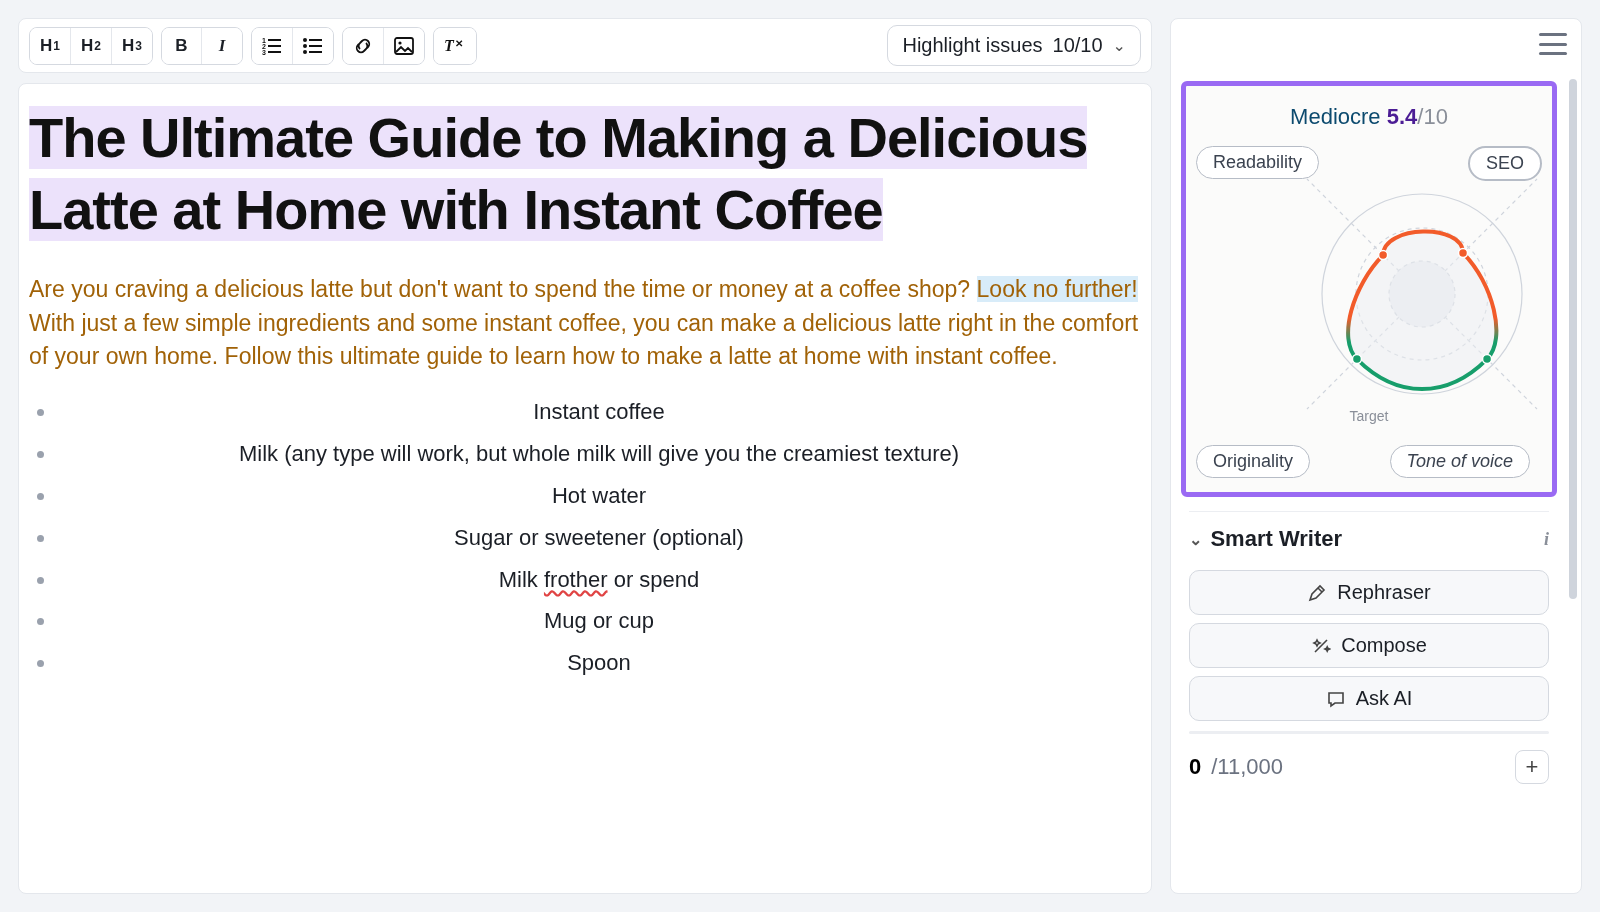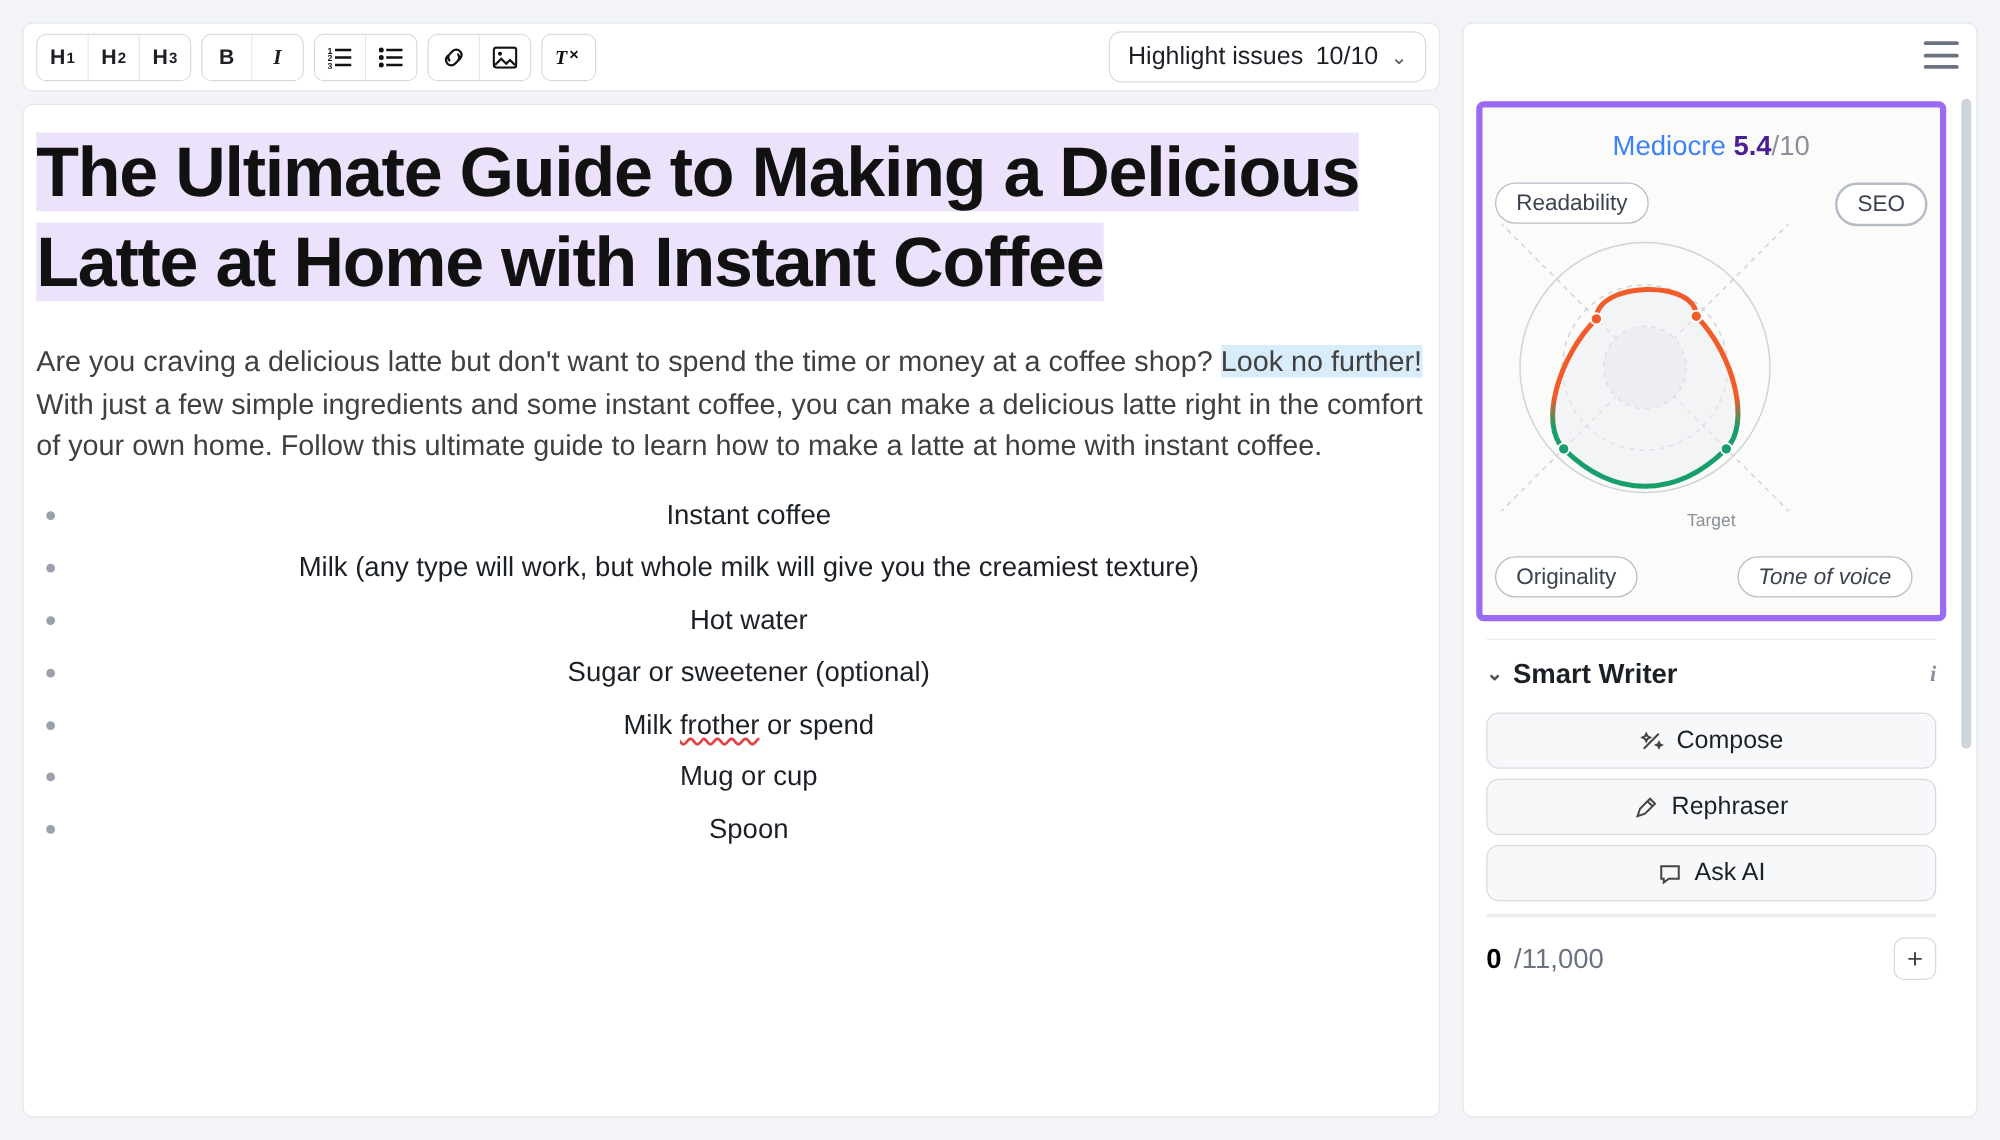--- a/index.html
+++ b/index.html
@@ -82,21 +82,21 @@
     font-size: 56px;
     font-weight: 800;
     line-height: 1.28;
     letter-spacing: -1px;
     color: #111;
   }
   .hl-purple { background: #ece2fb; }
   .doc p {
     font-size: 23px;
     line-height: 1.45;
-    color: #404040;
+    color: #a16207;
     margin-top: 28px;
   }
   .hl-blue { background: #d8ecf9; }
   .doc h2 {
     font-size: 40px;
     font-weight: 800;
     margin-top: 34px;
     color: #111;
   }
   .doc ul {
@@ -154,40 +154,40 @@
     border-radius: 6px;
     background: #fbfbfa;
     padding: 18px 10px 22px 10px;
     position: relative;
   }
   .score-title {
     text-align: center;
     font-size: 22px;
     margin-bottom: 10px;
   }
-  .score-title .lbl { color: #3b82f6; }
+  .score-title .lbl { color: #0c4a6e; }
   .score-title .val { color: #4c1d95; font-weight: 700; }
   .score-title .max { color: #8a8f99; }
 
   .pill {
     position: absolute;
     border: 1.5px solid #b6bcc6;
     border-radius: 18px;
     padding: 5px 16px;
     font-size: 18px;
     color: #3b4350;
     background: #fff;
   }
   .pill.tl { top: 60px; left: 10px; }
   .pill.tr { top: 60px; right: 10px; border-width: 2px; }
   .pill.bl { bottom: 14px; left: 10px; }
   .pill.br { bottom: 14px; right: 22px; font-style: italic; }
 
   .radar-wrap {
-    display: flex; justify-content: flex-start; align-items: center;
+    display: flex; justify-content: flex-end; align-items: center;
     margin: 44px 0 56px 0;
     position: relative;
     height: 240px;
   }
   .target-lbl {
     position: absolute; bottom: -10px; left: 50%; transform: translateX(-50%);
     font-size: 14px; color: #8a8f99;
   }
 
   .section-head {
@@ -388,29 +388,29 @@
     </div>
 
     <div class="section-head">
       <span class="chev2">⌄</span>
       <span>Smart Writer</span>
       <span class="info">i</span>
     </div>
 
     <div class="tool-btn">
       <svg width="20" height="20" viewBox="0 0 20 20">
-          <path d="M4 16L16 4M3 7l2-1 1-2 1 2 2 1-2 1-1 2-1-2zM14 13l1.5-.7.7-1.5.7 1.5 1.5.7-1.5.7-.7 1.5-.7-1.5z" fill="none" stroke="#444" stroke-width="1.6"></path>
-        </svg>
-      <span>Compose</span>
+          <path d="M3 17l2-6 8-8 4 4-8 8-6 2zM11 5l4 4" fill="none" stroke="#444" stroke-width="1.6"></path>
+        </svg>
+      <span>Rephraser</span>
     </div>
     <div class="tool-btn">
       <svg width="20" height="20" viewBox="0 0 20 20">
-          <path d="M3 17l2-6 8-8 4 4-8 8-6 2zM11 5l4 4" fill="none" stroke="#444" stroke-width="1.6"></path>
-        </svg>
-      <span>Rephraser</span>
+          <path d="M4 16L16 4M3 7l2-1 1-2 1 2 2 1-2 1-1 2-1-2zM14 13l1.5-.7.7-1.5.7 1.5 1.5.7-1.5.7-.7 1.5-.7-1.5z" fill="none" stroke="#444" stroke-width="1.6"></path>
+        </svg>
+      <span>Compose</span>
     </div>
     <div class="tool-btn">
       <svg width="20" height="20" viewBox="0 0 20 20">
           <path d="M3 4h14v10H9l-4 3v-3H3z" fill="none" stroke="#444" stroke-width="1.6"></path>
         </svg>
       <span>Ask AI</span>
     </div>
 
     <div class="words-bar"></div>
     <div class="words-row">

